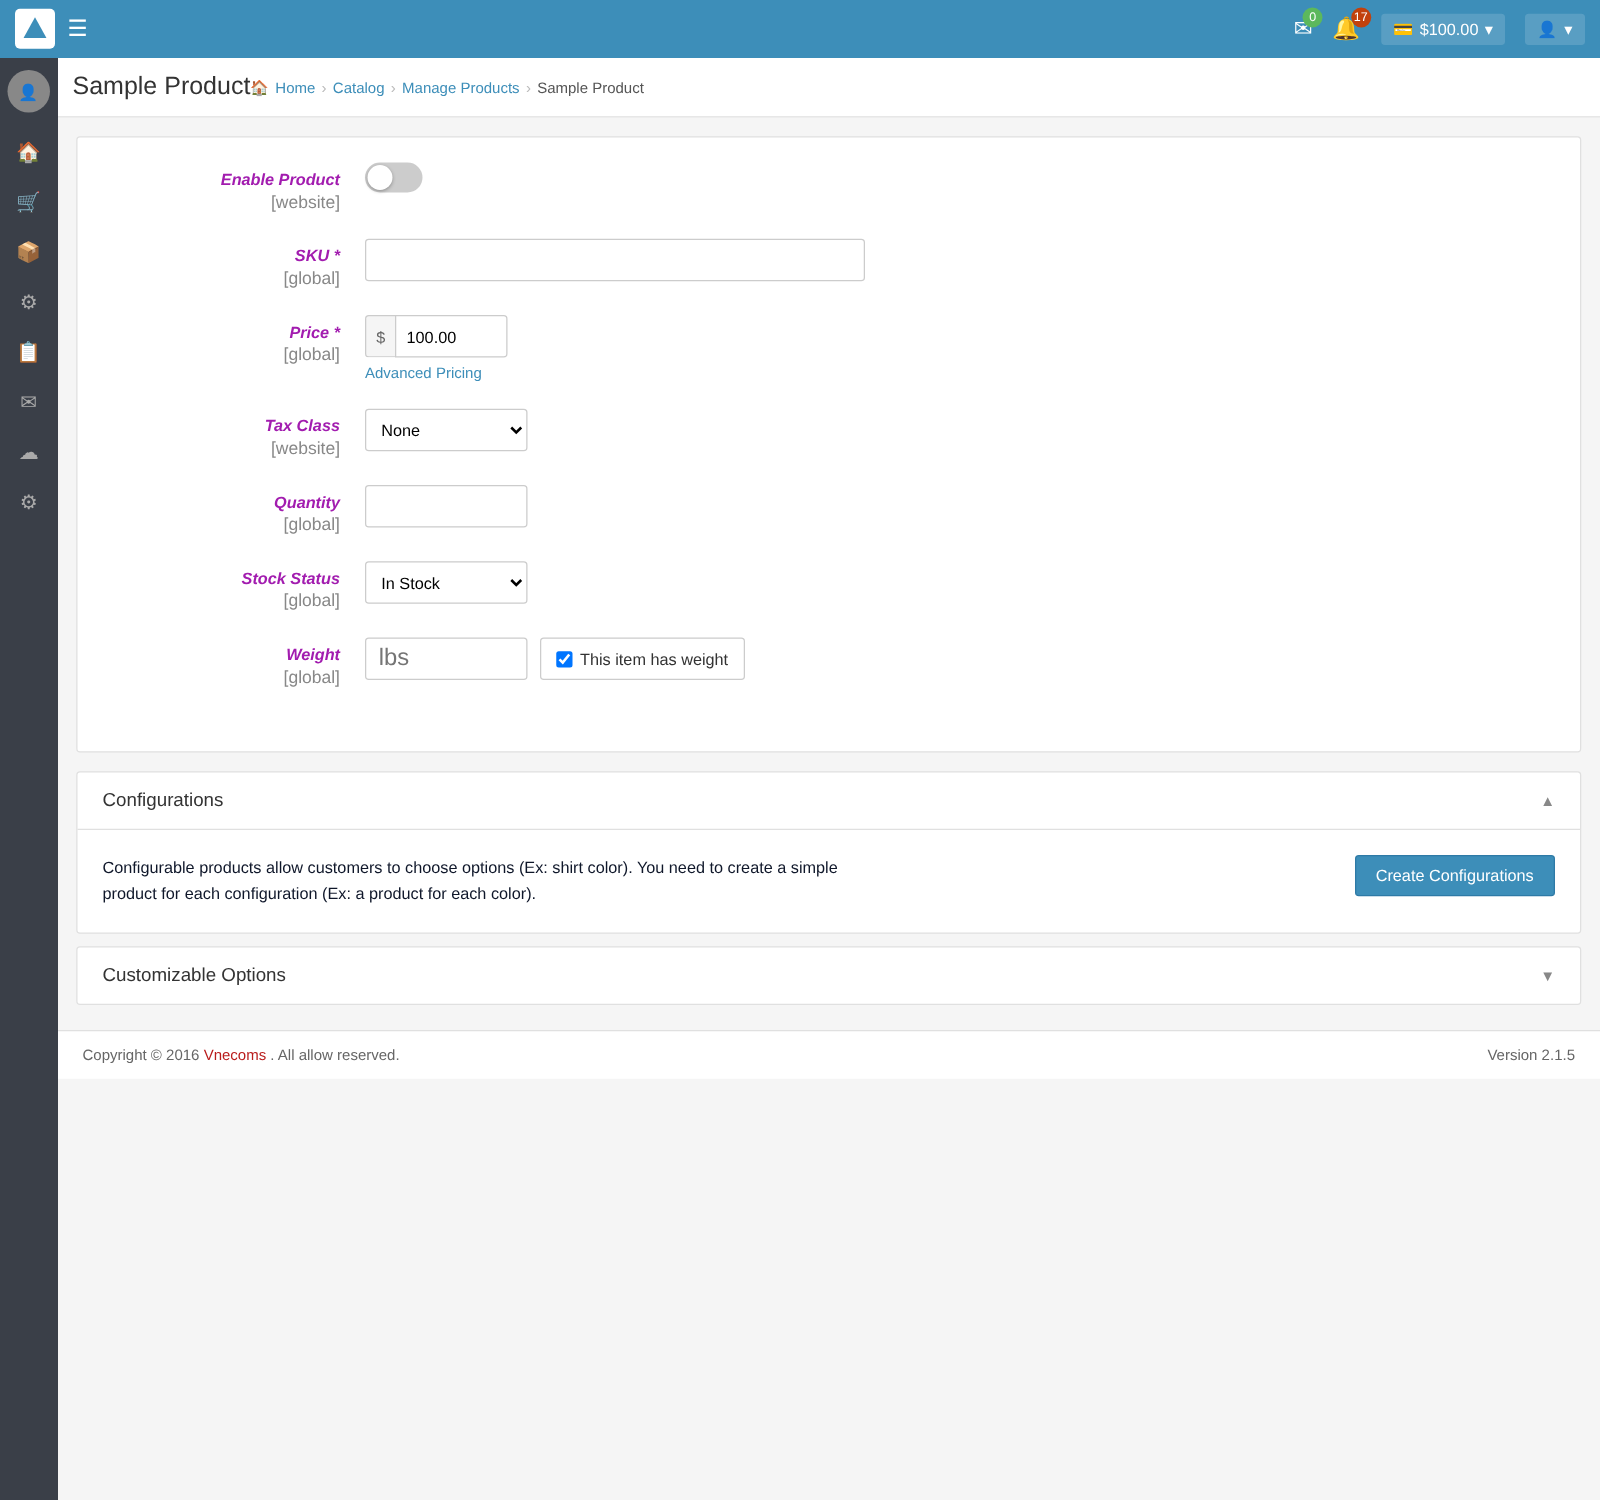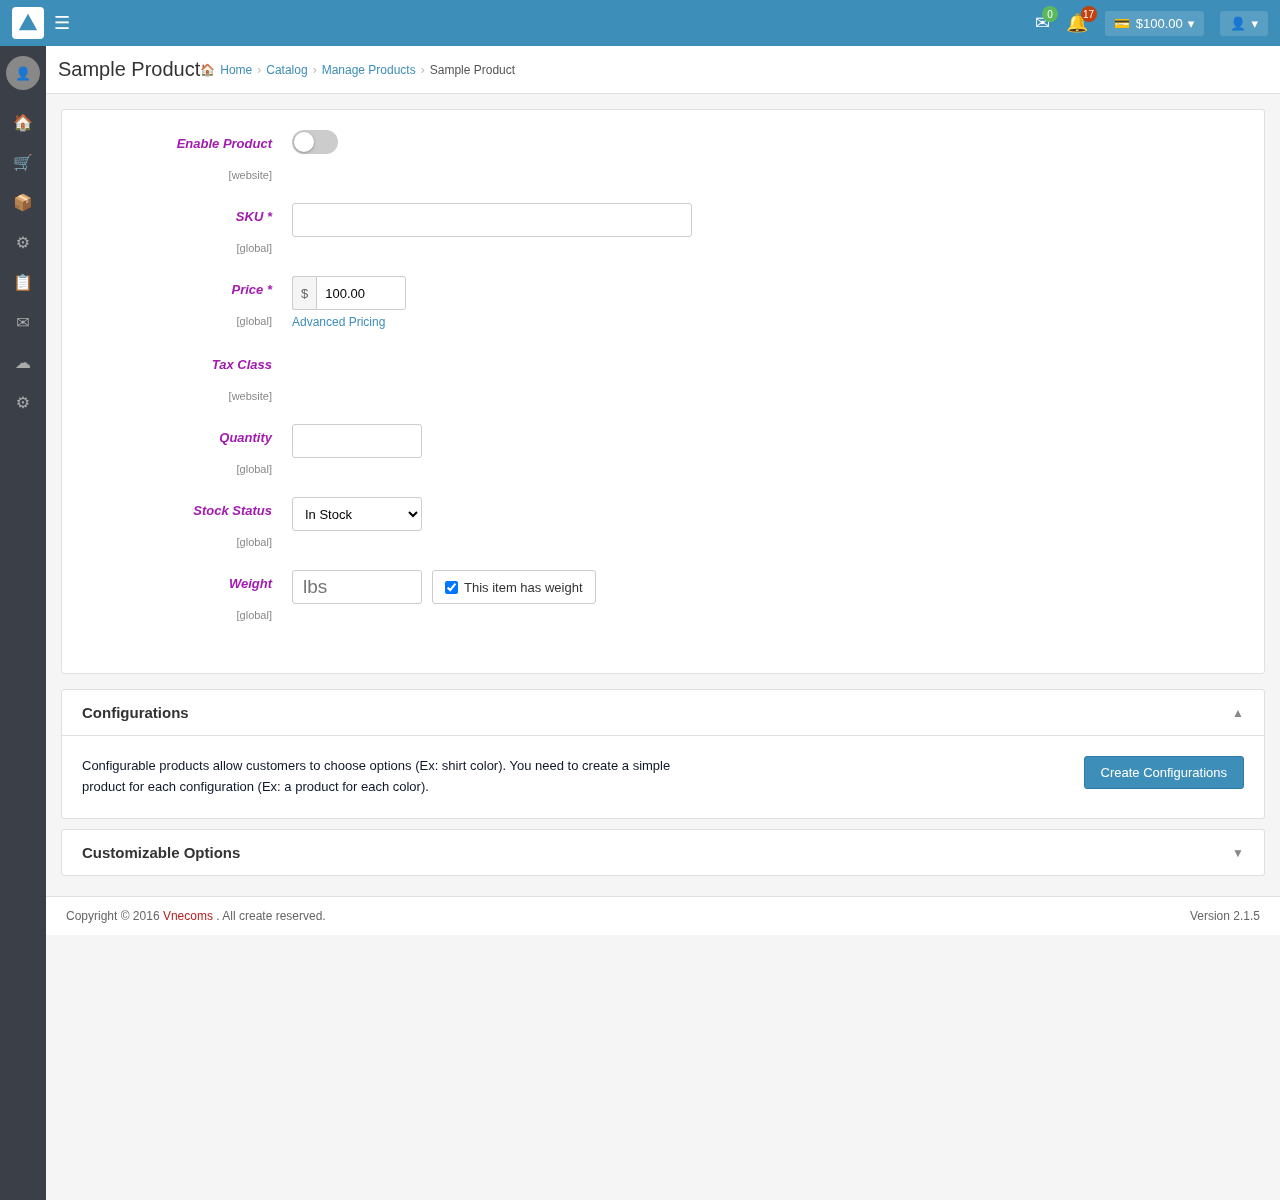--- a/index.html
+++ b/index.html
@@ -183,23 +183,23 @@
       flex-shrink: 0;
     }
     .form-label {
       font-weight: 600;
       font-size: 13px;
       color: #a21caf;
       font-style: italic;
     }
     .form-scope {
       display: block;
-      font-size: 11px;
+      font-size: 14px;
       color: #888;
-      margin-top: 18px;
+      margin-top: 2px;
     }
     .form-control-group {
       flex: 1;
     }
     .form-input {
       width: 400px;
       height: 34px;
       border: 1px solid #ccc;
       border-radius: 3px;
       padding: 5px 10px;
@@ -319,21 +319,21 @@
       padding: 14px 20px;
       display: flex;
       align-items: center;
       justify-content: space-between;
       cursor: pointer;
       border-bottom: 1px solid #e0e0e0;
     }
     .accordion-header.no-border { border-bottom: none; }
     .accordion-title {
       font-size: 15px;
-      font-weight: 700;
+      font-weight: 400;
       color: #333;
     }
     .accordion-body {
       padding: 20px;
     }
     .accordion-description {
       font-size: 13px;
       color: #0f172a;
       line-height: 1.6;
       max-width: 620px;
@@ -488,20 +488,27 @@
         </div>
         <a class="link-blue">Advanced Pricing</a>
       </div>
     </div>
 
     <div class="form-row">
       <div class="form-label-group">
         <span class="form-label">Tax Class</span>
         <span class="form-scope">[website]</span>
       </div>
+      <div class="form-control-group">
+        <select class="select-input">
+          <option>None</option>
+          <option>Taxable Goods</option>
+          <option>Shipping</option>
+        </select>
+      </div>
     </div>
 
     <div class="form-row">
       <div class="form-label-group">
         <span class="form-label">Quantity</span>
         <span class="form-scope">[global]</span>
       </div>
       <div class="form-control-group">
         <input type="text" class="quantity-input" value="" style="">
       </div>
@@ -556,21 +563,21 @@
     <div class="accordion-header no-border">
       <span class="accordion-title">Customizable Options</span>
       <span class="chevron-down"></span>
     </div>
   </div>
 
   <div class="page-footer">
     <div>
       <span>Copyright © 2016 </span>
       <a class="footer-link">Vnecoms</a>
-      <span>. All create reserved.</span>
+      <span>. All allow reserved.</span>
     </div>
     <div>
       <span>Version</span>
       <span>2.1.5</span>
     </div>
   </div>
 
 </div>
 
 </body></html>

